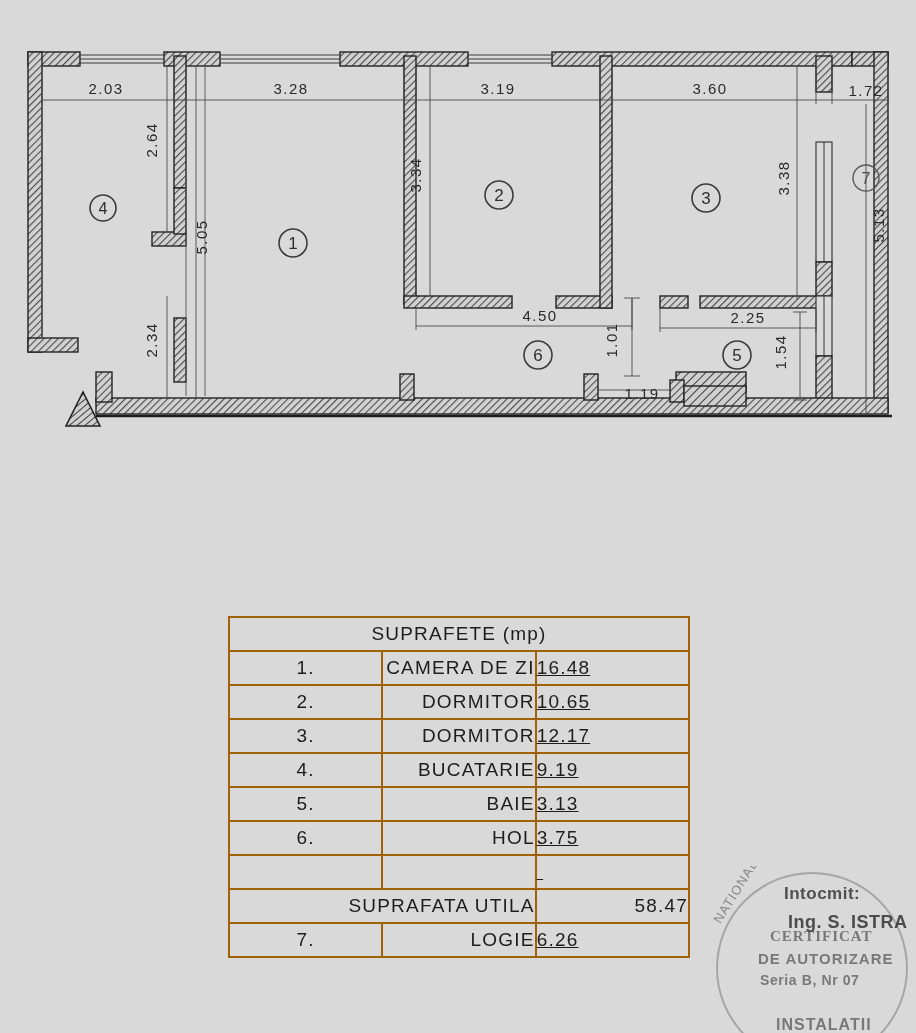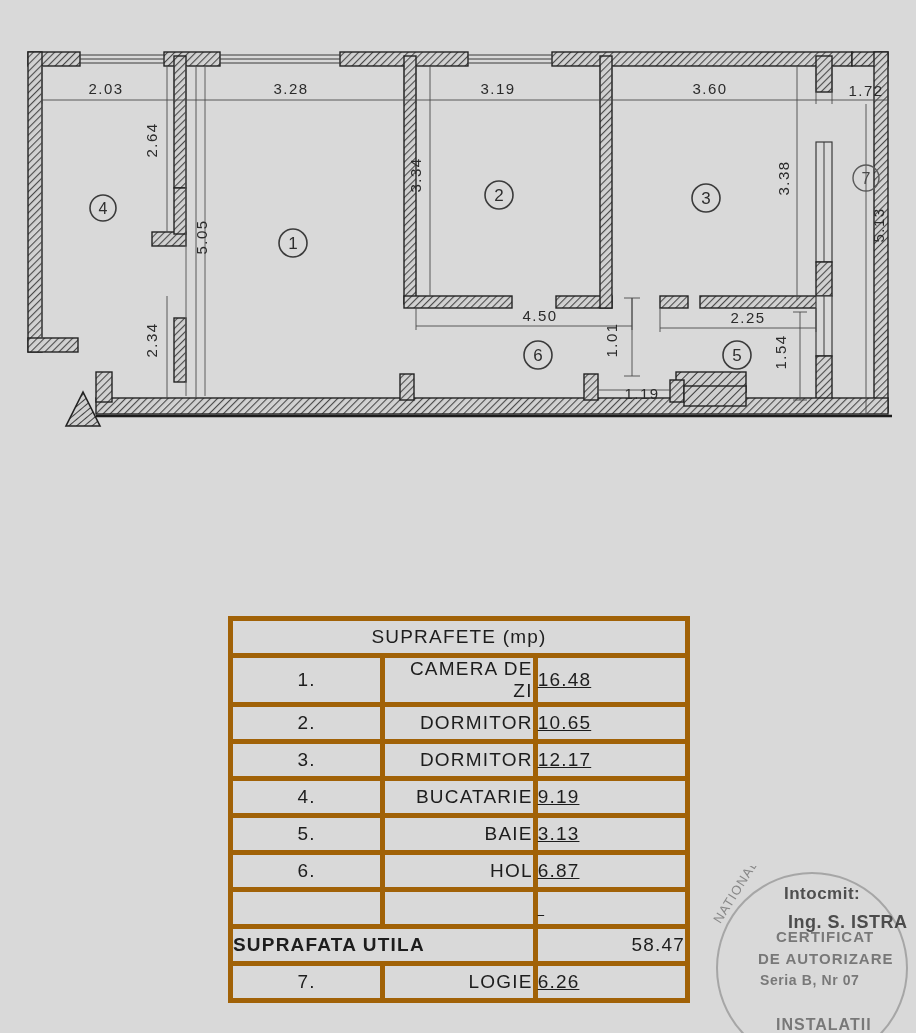--- a/index.html
+++ b/index.html
@@ -21,43 +21,42 @@
   #areas-table-wrap{
     position:absolute;left:228px;top:616px;width:462px;
   }
   table.areas{
     border-collapse:collapse;
     width:462px;
     background:#d9d9d9;
     table-layout:fixed;
   }
   table.areas td{
-    border:5px solid #a16207;
+    border:2px solid #a16207;
     padding:0;
     height:32px;
     font-size:19px;
     letter-spacing:1.2px;
     color:#1d1d1d;
     background:#d9d9d9;
   }
   td.hdr{
     text-align:center;
     font-size:23px;
     letter-spacing:2.2px;
     height:44px;
     border-width:2px;
   }
   td.idx{width:44px;text-align:center;font-size:18px;}
   td.nm{padding-left:16px;text-align:right;}
   td.val{width:108px;text-align:left;font-size:20px;letter-spacing:1.5px;text-decoration:underline;}
   td.blank{height:30px;}
   td.total-lbl{
-    text-align:left;font-size:23px;letter-spacing:2.2px;height:40px;
+    text-align:right;font-size:23px;letter-spacing:2.2px;height:40px;
     border-top:2px solid #1a1a1a;
-    font-weight:bold;
   }
   td.total-val{
     text-align:right;font-size:22px;letter-spacing:1.5px;
     border-top:2px solid #1a1a1a;
   }
   td.grand-lbl{text-align:center;font-size:23px;letter-spacing:2.2px;height:42px;}
   td.grand-val{text-align:center;font-size:22px;letter-spacing:1.5px;}
 
   
   #stamp{
@@ -72,21 +71,21 @@
     position:absolute;left:4px;top:52px;width:150px;
     font-size:13px;letter-spacing:1px;color:rgba(70,70,70,.55);
     transform:rotate(-58deg);transform-origin:left top;white-space:nowrap;
   }
   #stamp .l{
     position:absolute;color:rgba(60,60,60,.62);
     white-space:nowrap;font-weight:bold;
   }
   #stamp .l1{left:78px;top:18px;font-size:17px;letter-spacing:.5px;color:rgba(40,40,40,.78);}
   #stamp .l2{left:82px;top:46px;font-size:18px;letter-spacing:.5px;color:rgba(40,40,40,.80);}
-  #stamp .l3{left:70px;top:62px;font-size:15px;letter-spacing:1px;}
+  #stamp .l3{left:64px;top:62px;font-size:15px;letter-spacing:1px;font-family:Liberation Serif, serif;}
   #stamp .l4{left:52px;top:84px;font-size:15px;letter-spacing:1px;}
   #stamp .l5{left:54px;top:106px;font-size:14px;letter-spacing:.6px;}
   #stamp .l6{left:82px;top:128px;font-size:14px;letter-spacing:1.6px;margin-top:40px;}
   #stamp .l7{left:70px;top:150px;font-size:16px;letter-spacing:1px;}
 
   text{font-family:"Liberation Sans",sans-serif;}
 </style>
 </head>
 <body>
 
@@ -294,21 +293,21 @@
         <td class="val">9.19</td>
       </tr>
       <tr>
         <td class="idx">5.</td>
         <td class="nm">BAIE</td>
         <td class="val">3.13</td>
       </tr>
       <tr>
         <td class="idx">6.</td>
         <td class="nm">HOL</td>
-        <td class="val">6.87</td>
+        <td class="val">3.75</td>
       </tr>
 
       <tr>
         <td class="idx blank">&nbsp;</td>
         <td class="nm blank">&nbsp;</td>
         <td class="val blank">&nbsp;</td>
       </tr>
 
       <tr>
         <td class="total-lbl" colspan="2">SUPRAFATA  UTILA</td>

